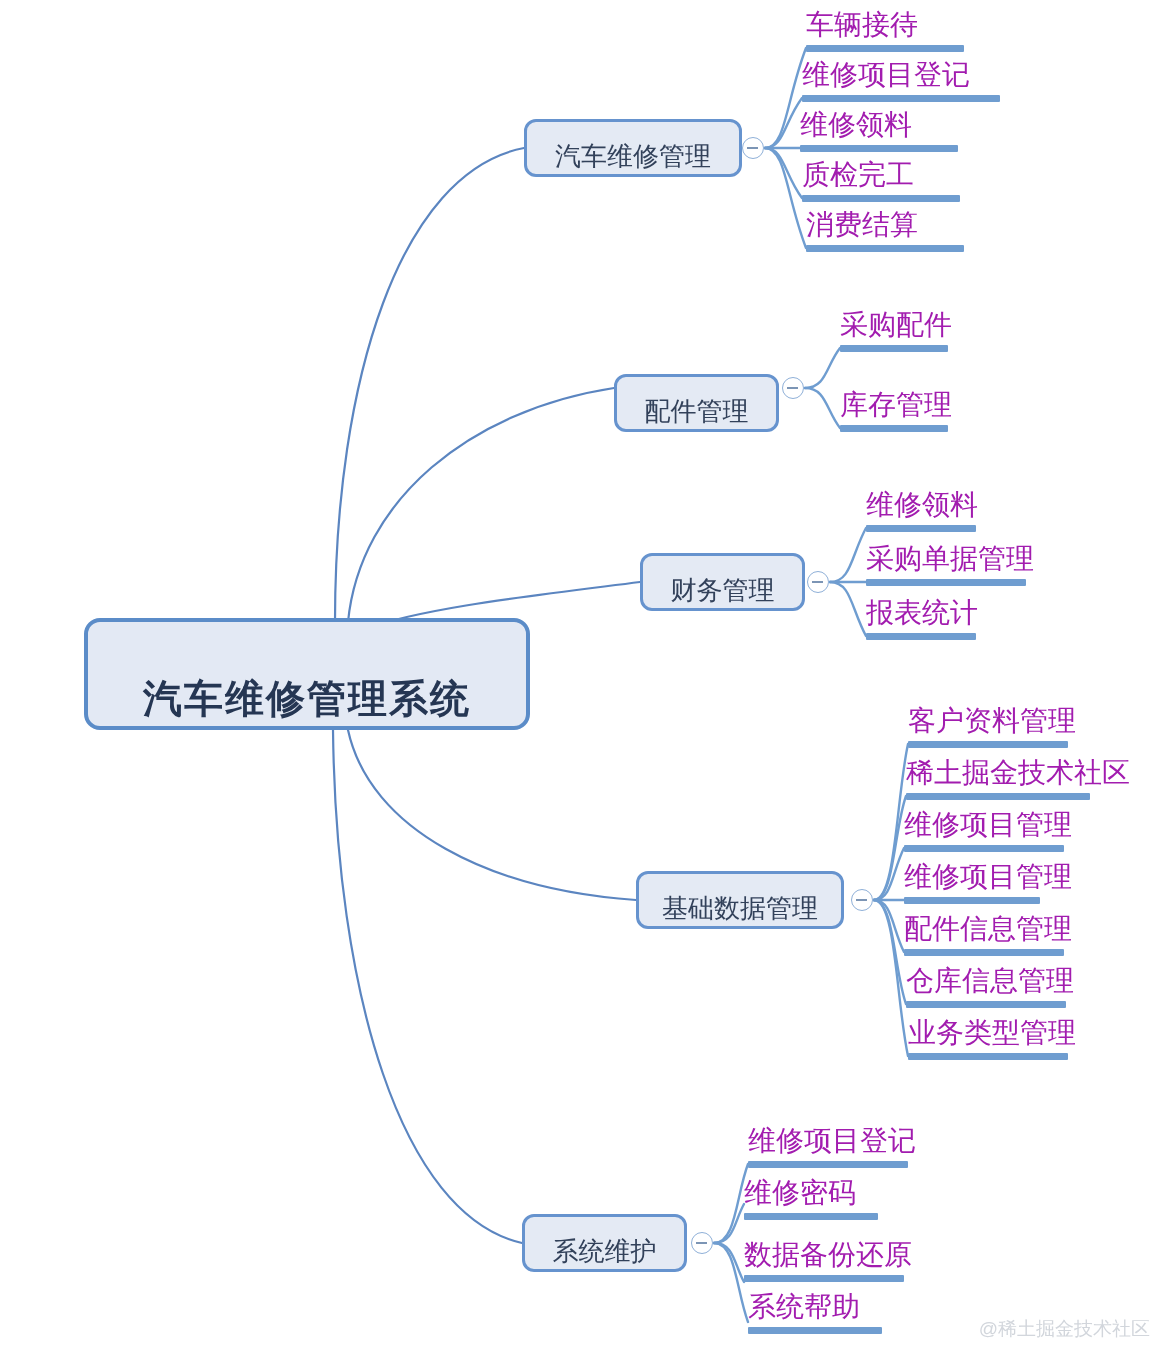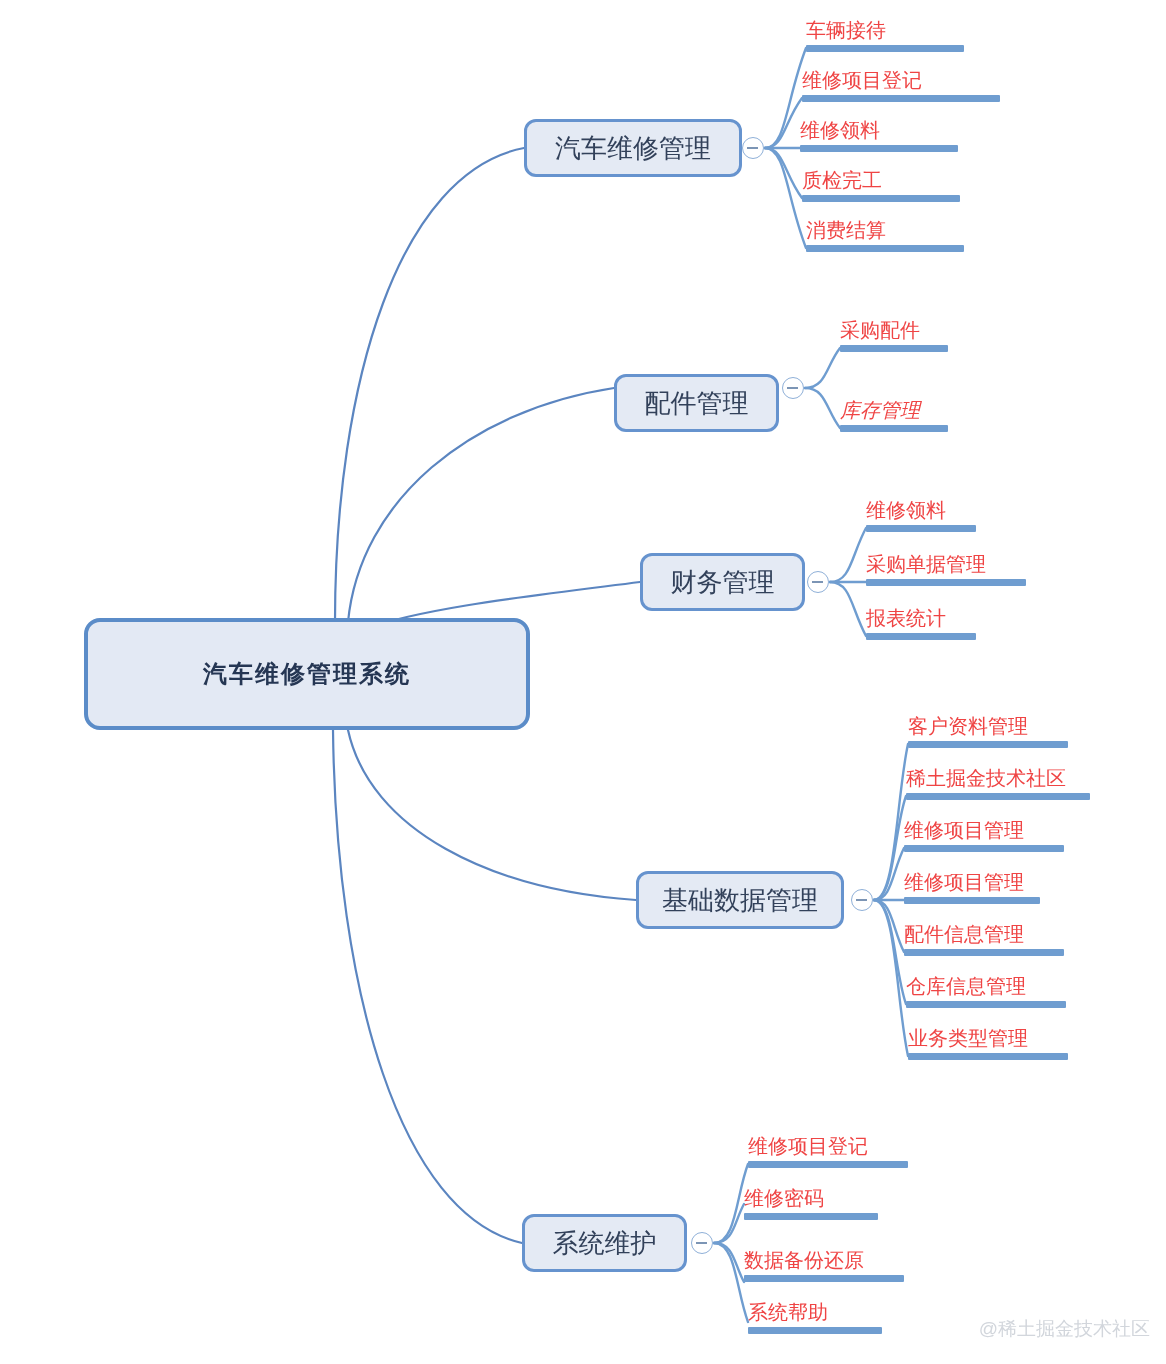--- a/index.html
+++ b/index.html
@@ -25,30 +25,30 @@
     left: 0;
     top: 0;
     width: 1166px;
     height: 1364px;
     overflow: visible;
   }
   .node {
     position: absolute;
     box-sizing: border-box;
     display: flex;
-    align-items: center;
+    align-items: flex-end;
     justify-content: center;
     white-space: nowrap;
     color: #2e3d52;
   }
   .root-node {
     border: 4px solid #5b8cc8;
     border-radius: 16px;
     background: #e3e9f4;
-    font-size: 24px;
+    font-size: 39px;
     font-weight: bold;
     letter-spacing: 2px;
     color: #253653;
   }
   .branch-node {
     border: 3px solid #6693ce;
     border-radius: 12px;
     background: #e4eaf4;
     font-size: 26px;
     font-weight: normal;
@@ -56,22 +56,22 @@
   }
   .leaf {
     position: absolute;
     box-sizing: border-box;
   }
   .leaf-label {
     position: absolute;
     left: 0;
     bottom: 8px;
     white-space: nowrap;
-    font-size: 20px;
-    color: #ef4444;
+    font-size: 28px;
+    color: #a21caf;
     font-weight: normal;
     margin-top: 27px;
   }
   .leaf-bar {
     position: absolute;
     left: 0;
     bottom: 0;
     height: 7px;
     background: #6f9dd0;
     border-radius: 1px;
@@ -184,21 +184,21 @@
 
   <div class="node branch-node" style="left:614px; top:359px; width:165px; height:58px;margin-top:15px;">
     <span>配件管理</span>
   </div>
   <div class="toggle" style="left:782px; top:377px;"></div>
 
   <div class="leaf" style="left:840px; top:310px; width:108px; height:42px;">
     <span class="leaf-label">采购配件</span>
     <span class="leaf-bar" style="width:108px;"></span>
   </div>
-  <div class="leaf" style="left:840px; top:390px; width:108px; height:42px;font-style:italic;">
+  <div class="leaf" style="left:840px; top:390px; width:108px; height:42px;">
     <span class="leaf-label">库存管理</span>
     <span class="leaf-bar" style="width:108px;"></span>
   </div>
 
   <div class="node branch-node" style="left:640px; top:553px; width:165px; height:58px;">
     <span>财务管理</span>
   </div>
   <div class="toggle" style="left:807px; top:571px;"></div>
 
   <div class="leaf" style="left:866px; top:490px; width:110px; height:42px;">

